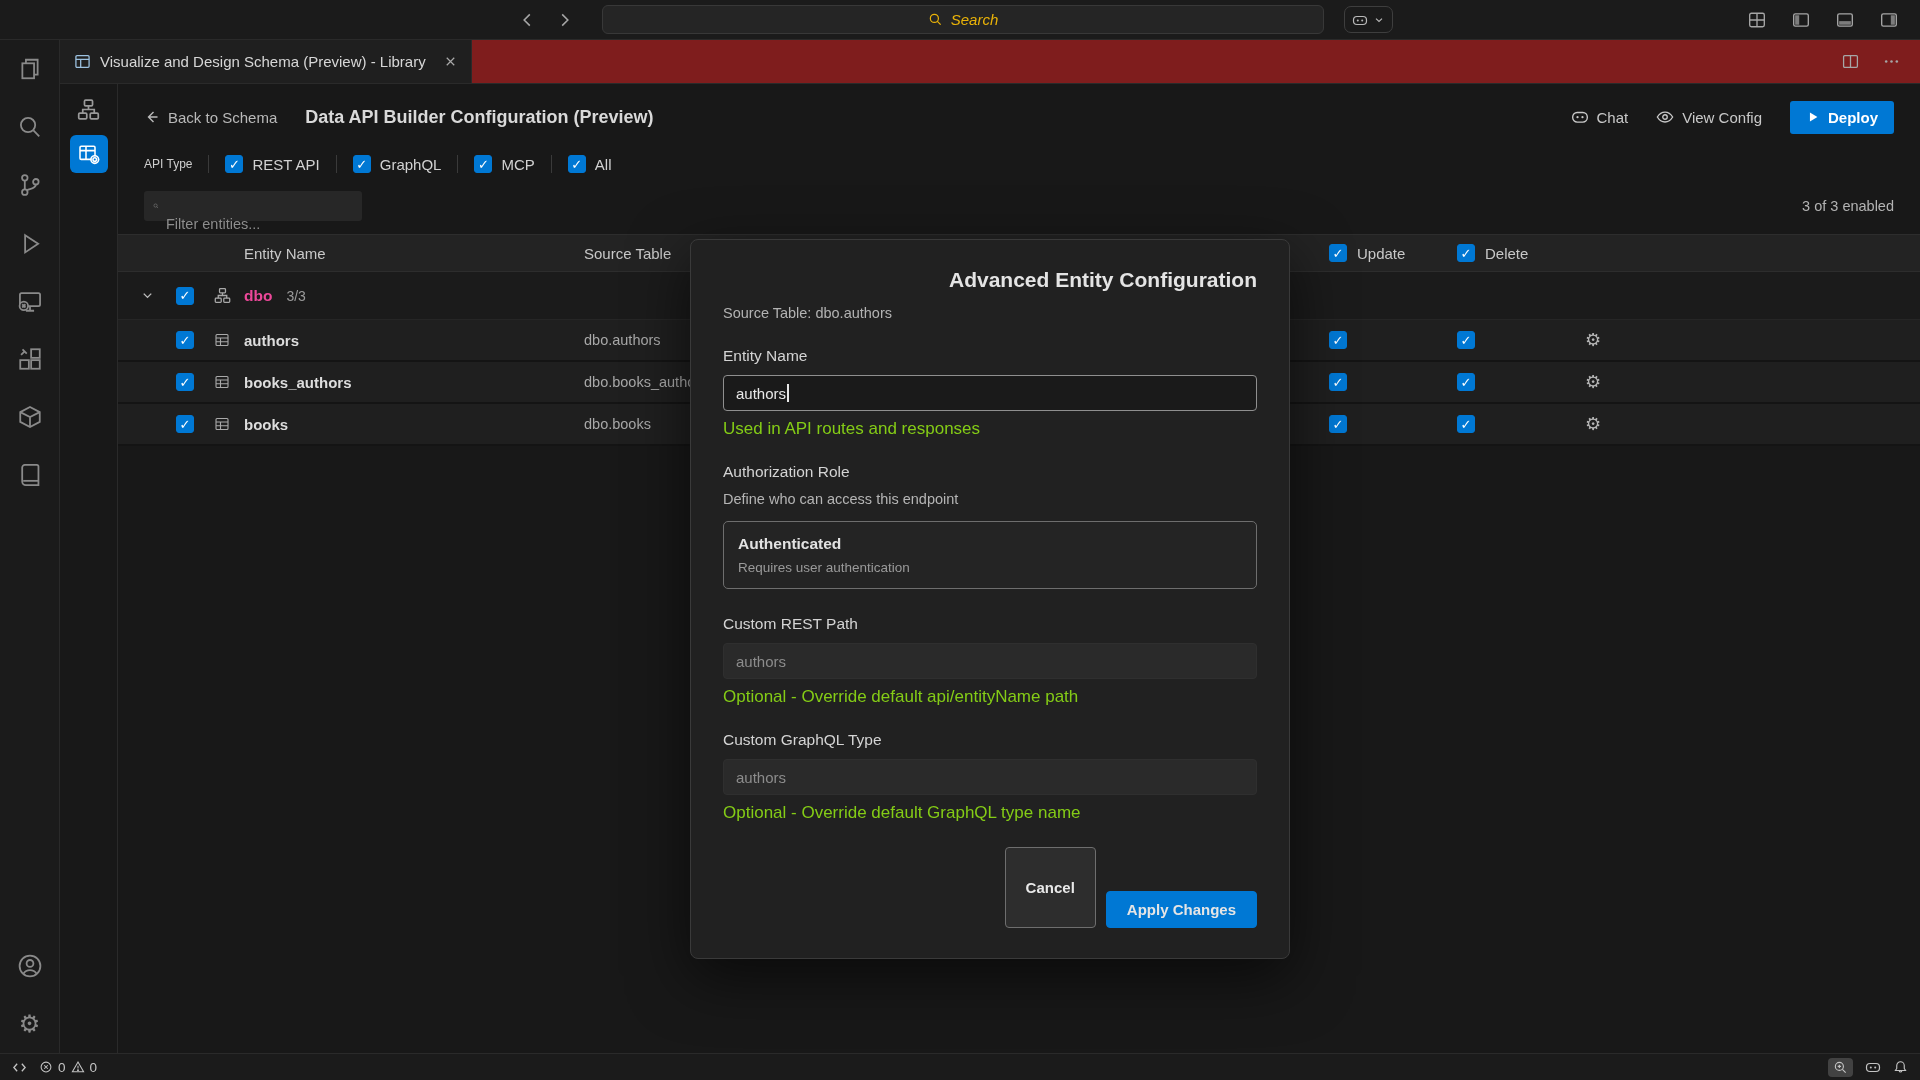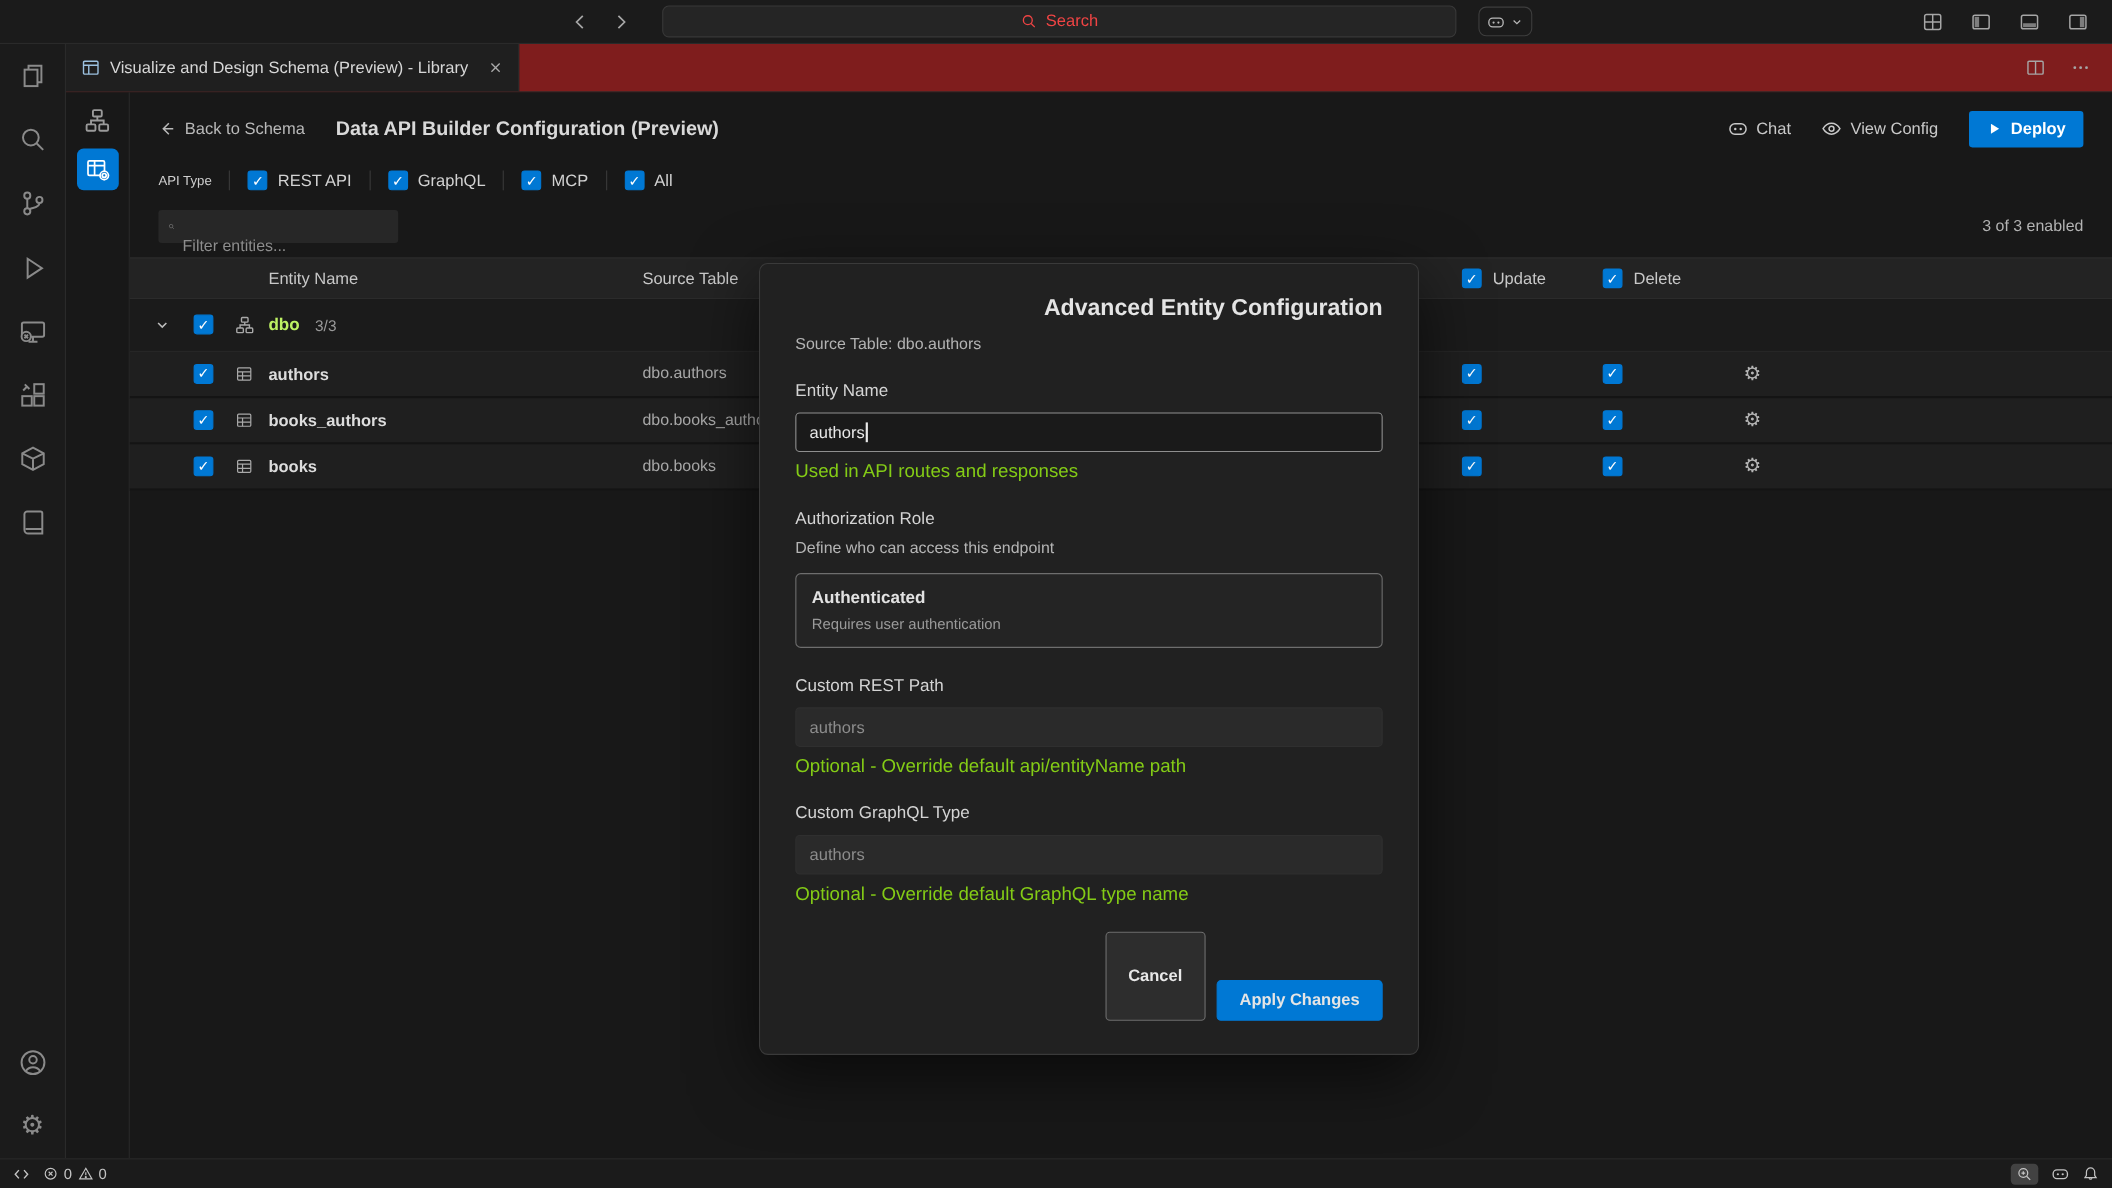--- a/index.html
+++ b/index.html
@@ -8,22 +8,22 @@
   svg { display:block; }
   .window { width:1920px; height:1080px; display:flex; flex-direction:column; position:relative; background:#181818; }
 
   
   .titlebar { flex:0 0 40px; background:#1b1b1b; border-bottom:1px solid #2a2a2a;
     display:flex; align-items:center; }
   .tb-spacer { width:508px; flex:0 0 auto; }
   .icon-btn { background:none; border:none; color:#a6a6a6; padding:4px; cursor:pointer; display:flex; align-items:center; }
   .nav { margin:0 6px; }
   .search-box { width:722px; height:29px; margin-left:18px; background:#252525; border:1px solid #383838;
-    border-radius:6px; display:flex; align-items:center; justify-content:center; gap:8px; color:#ef4444;
-    font-size:15px; cursor:pointer; }
+    border-radius:6px; display:flex; align-items:center; justify-content:center; gap:8px; color:#eab308;
+    font-size:15px; cursor:pointer;font-style:italic; }
   .copilot-pill { margin-left:20px; height:27px; padding:0 7px; border:1px solid #3e3e3e; border-radius:7px;
     display:flex; align-items:center; gap:5px; color:#b9b9b9; cursor:pointer; }
   .tb-right { margin-left:auto; display:flex; align-items:center; gap:18px; padding-right:18px; color:#b9b9b9; }
 
   
   .main-row { flex:1 1 auto; display:flex; min-height:0; }
   .activitybar { flex:0 0 59px; background:#1b1b1b; border-right:1px solid #2a2a2a;
     display:flex; flex-direction:column; align-items:center; }
   .ab-item { height:58px; width:59px; display:flex; align-items:center; justify-content:center;
     color:#8a8a8a; cursor:pointer; }
@@ -78,21 +78,21 @@
   
   .t-grid { display:grid; grid-template-columns:36px 38px 30px 340px 1fr 128px 128px 335px;
     align-items:center; padding-left:22px; }
   .t-head { height:38px; background:#232323; border-top:1px solid #2d2d2d; border-bottom:1px solid #2d2d2d;
     font-size:15px; color:#c8c8c8; margin-top:6px; }
   .th-check { display:flex; align-items:center; gap:10px; }
   .t-group { height:48px; background:#1b1b1b; border-bottom:1px solid #262626; cursor:pointer; }
   .chev { color:#bdbdbd; display:flex; }
   .ico { color:#a9a9a9; display:flex; }
   .g-name { display:flex; align-items:center; gap:14px; }
-  .g-name b { font-size:15.5px; color:#bef264; }
+  .g-name b { font-size:15.5px; color:#ec4899; }
   .g-count { font-size:14px; color:#9a9a9a; }
   .t-row { height:42px; background:#1f1f1f; border-bottom:2px solid #141414; cursor:default; }
   .r-name { font-size:15px; font-weight:bold; color:#dddddd; }
   .r-source { font-size:14.5px; color:#a8a8a8; }
   .cell-gear { justify-self:start; }
   .gear { font-size:18px; color:#b5b5b5; cursor:pointer; line-height:1; }
 
   
   .modal { position:absolute; left:690px; top:239px; width:600px; background:#212121;
     border:1px solid #3a3a3a; border-radius:8px; box-shadow:0 18px 60px rgba(0,0,0,0.6);

